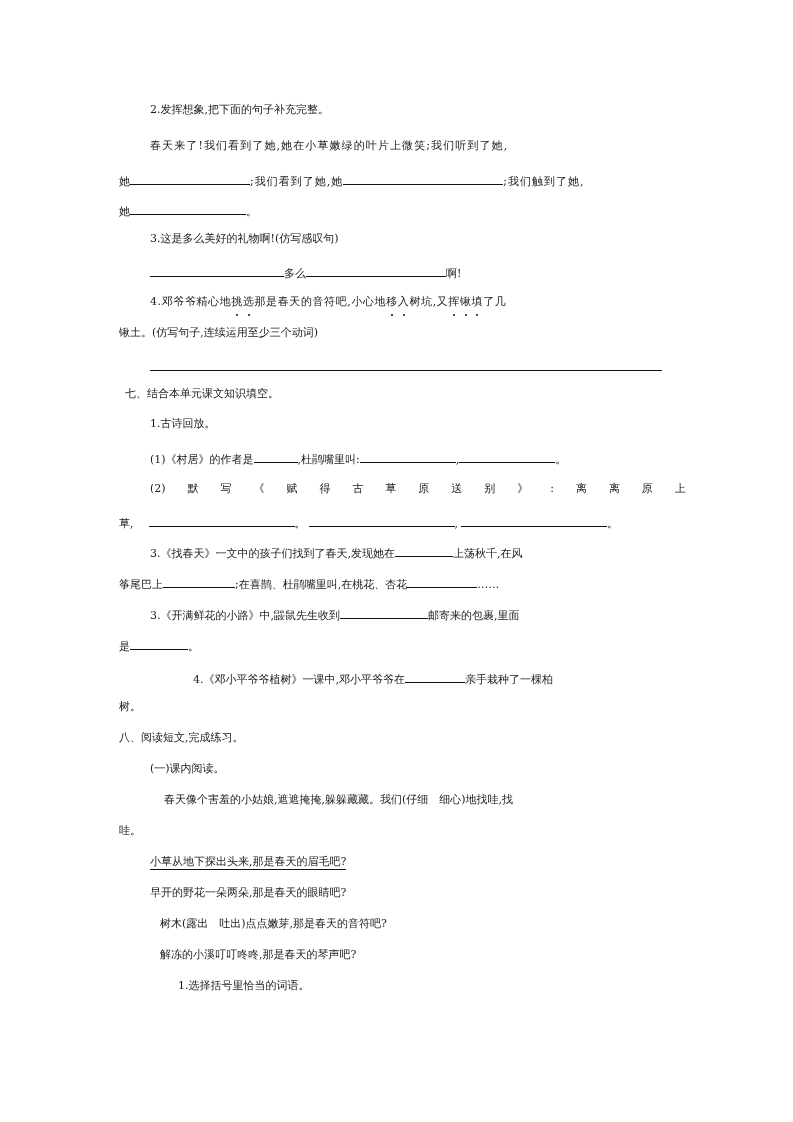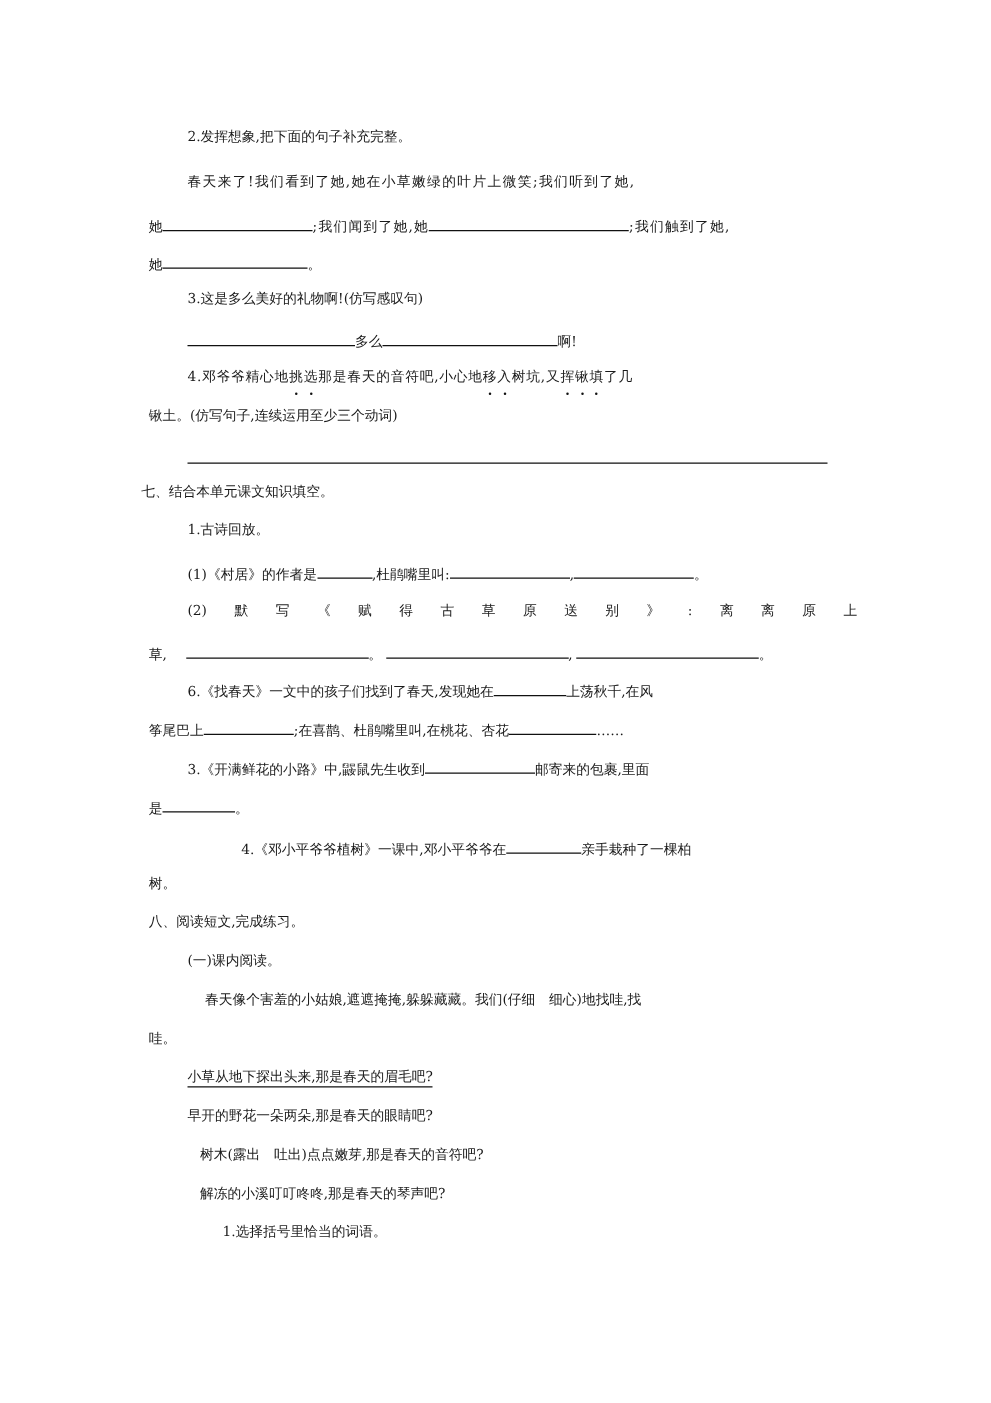--- a/index.html
+++ b/index.html
@@ -10,40 +10,40 @@
   .dot { position:relative; display:inline-block; }
   .dot::after { content:""; position:absolute; left:50%; bottom:-4px; width:2px; height:2px; margin-left:-1px; background:#111; border-radius:50%; }
   .uline { border-bottom:1px solid #111; padding-bottom:1px; }
 </style>
 </head>
 <body>
 
 <div class="line" style="top:100px;left:150px;">2.发挥想象,把下面的句子补充完整。</div>
 <div class="line" style="top:136px;left:150px;letter-spacing:1.1px;">春天来了!我们看到了她,她在小草嫩绿的叶片上微笑;我们听到了她,</div>
 <div class="line" style="top:168px;left:119px;">
-  <span>她</span><span class="blank" style="width:120px;"></span><span style="letter-spacing:1px;">;我们闻到了她,她</span><span class="blank" style="width:160px;"></span><span style="letter-spacing:1px;">;我们触到了她,</span>
+  <span>她</span><span class="blank" style="width:120px;"></span><span style="letter-spacing:1px;">;我们看到了她,她</span><span class="blank" style="width:160px;"></span><span style="letter-spacing:1px;">;我们触到了她,</span>
 </div>
 <div class="line" style="top:198px;left:119px;">
   <span>她</span><span class="blank" style="width:116px;"></span><span>。</span>
 </div>
 
 <div class="line" style="top:229px;left:150px;">3.这是多么美好的礼物啊!(仿写感叹句)</div>
 <div class="line" style="top:260px;left:150px;">
   <span class="blank" style="width:134px;"></span><span>多么</span><span class="blank" style="width:140px;"></span><span>啊!</span>
 </div>
 
 <div class="line" style="top:292px;left:150px;letter-spacing:0.6px;">
   <span>4.邓爷爷精心地</span><span class="dot">挑</span><span class="dot">选</span><span>那是春天的音符吧,小心地</span><span class="dot">移</span><span class="dot">入</span><span>树坑,又</span><span class="dot">挥</span><span class="dot">锹</span><span class="dot">填</span><span>了几</span>
 </div>
 <div class="line" style="top:323px;left:119px;">锹土。(仿写句子,连续运用至少三个动词)</div>
 <div class="line" style="top:354px;left:150px;">
   <span class="blank" style="width:512px;"></span>
 </div>
 
-<div class="line" style="top:384px;left:113px;">七、结合本单元课文知识填空。</div>
+<div class="line" style="top:384px;left:125px;">七、结合本单元课文知识填空。</div>
 <div class="line" style="top:414px;left:150px;">1.古诗回放。</div>
 <div class="line" style="top:446px;left:150px;">
   <span>(1)《村居》的作者是</span><span class="blank" style="width:44px;"></span><span>,杜鹃嘴里叫:</span><span class="blank" style="width:96px;"></span><span>,</span><span class="blank" style="width:96px;"></span><span>。</span>
 </div>
 <div class="line" style="top:479px;left:150px;width:536px;display:flex;justify-content:space-between;">
   <span>(2)</span>
   <span>默</span>
   <span>写</span>
   <span>《</span>
   <span>赋</span>
@@ -58,21 +58,21 @@
   <span>离</span>
   <span>离</span>
   <span>原</span>
   <span>上</span>
 </div>
 <div class="line" style="top:510px;left:119px;">
   <span>草,</span><span style="display:inline-block;width:15px;"></span><span class="blank" style="width:146px;"></span><span>。</span><span style="display:inline-block;width:3px;"></span><span class="blank" style="width:146px;"></span><span>,</span><span style="display:inline-block;width:3px;"></span><span class="blank" style="width:146px;"></span><span>。</span>
 </div>
 
 <div class="line" style="top:540px;left:150px;">
-  <span>6.《找春天》一文中的孩子们找到了春天,发现她在</span><span class="blank" style="width:58px;"></span><span>上荡秋千,在风</span>
+  <span>3.《找春天》一文中的孩子们找到了春天,发现她在</span><span class="blank" style="width:58px;"></span><span>上荡秋千,在风</span>
 </div>
 <div class="line" style="top:571px;left:119px;">
   <span>筝尾巴上</span><span class="blank" style="width:72px;"></span><span>;在喜鹊、杜鹃嘴里叫,在桃花、杏花</span><span class="blank" style="width:70px;"></span><span>……</span>
 </div>
 
 <div class="line" style="top:602px;left:150px;">
   <span>3.《开满鲜花的小路》中,鼹鼠先生收到</span><span class="blank" style="width:88px;"></span><span>邮寄来的包裹,里面</span>
 </div>
 <div class="line" style="top:633px;left:119px;">
   <span>是</span><span class="blank" style="width:58px;"></span><span>。</span>

